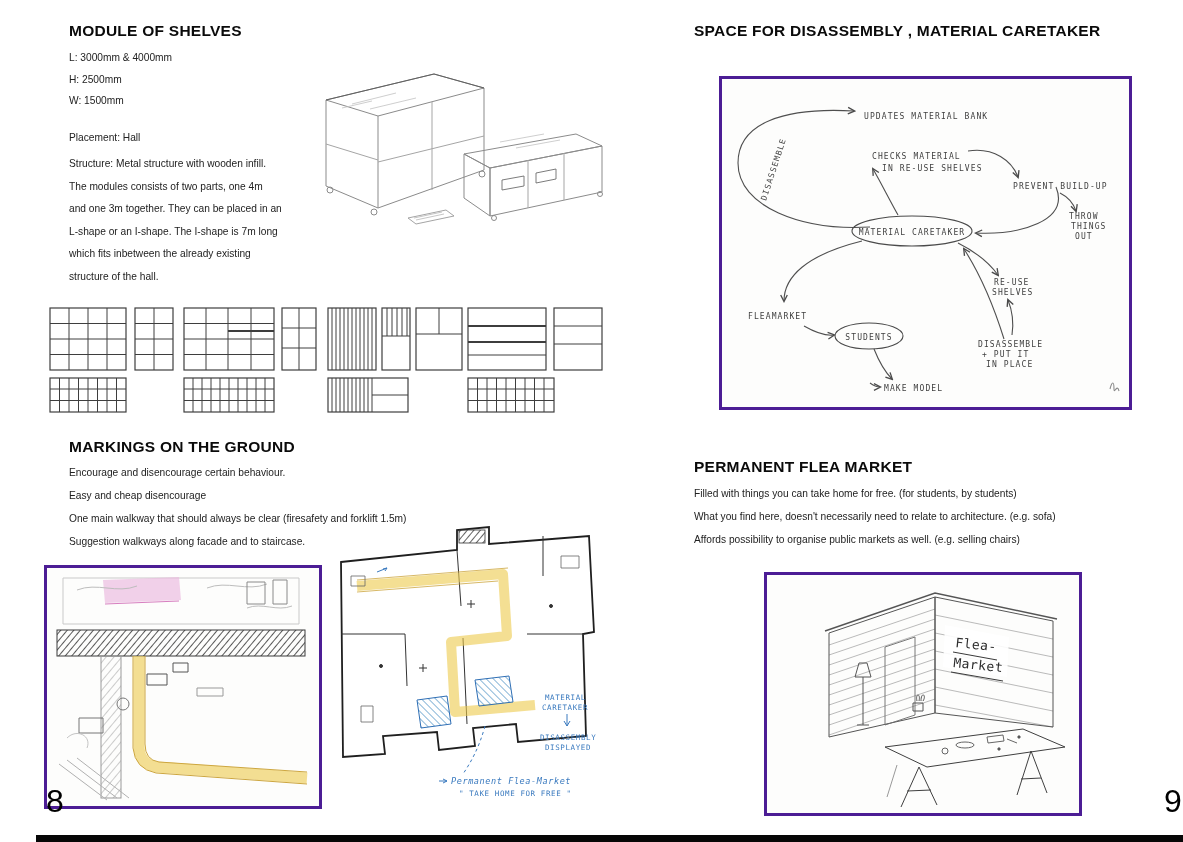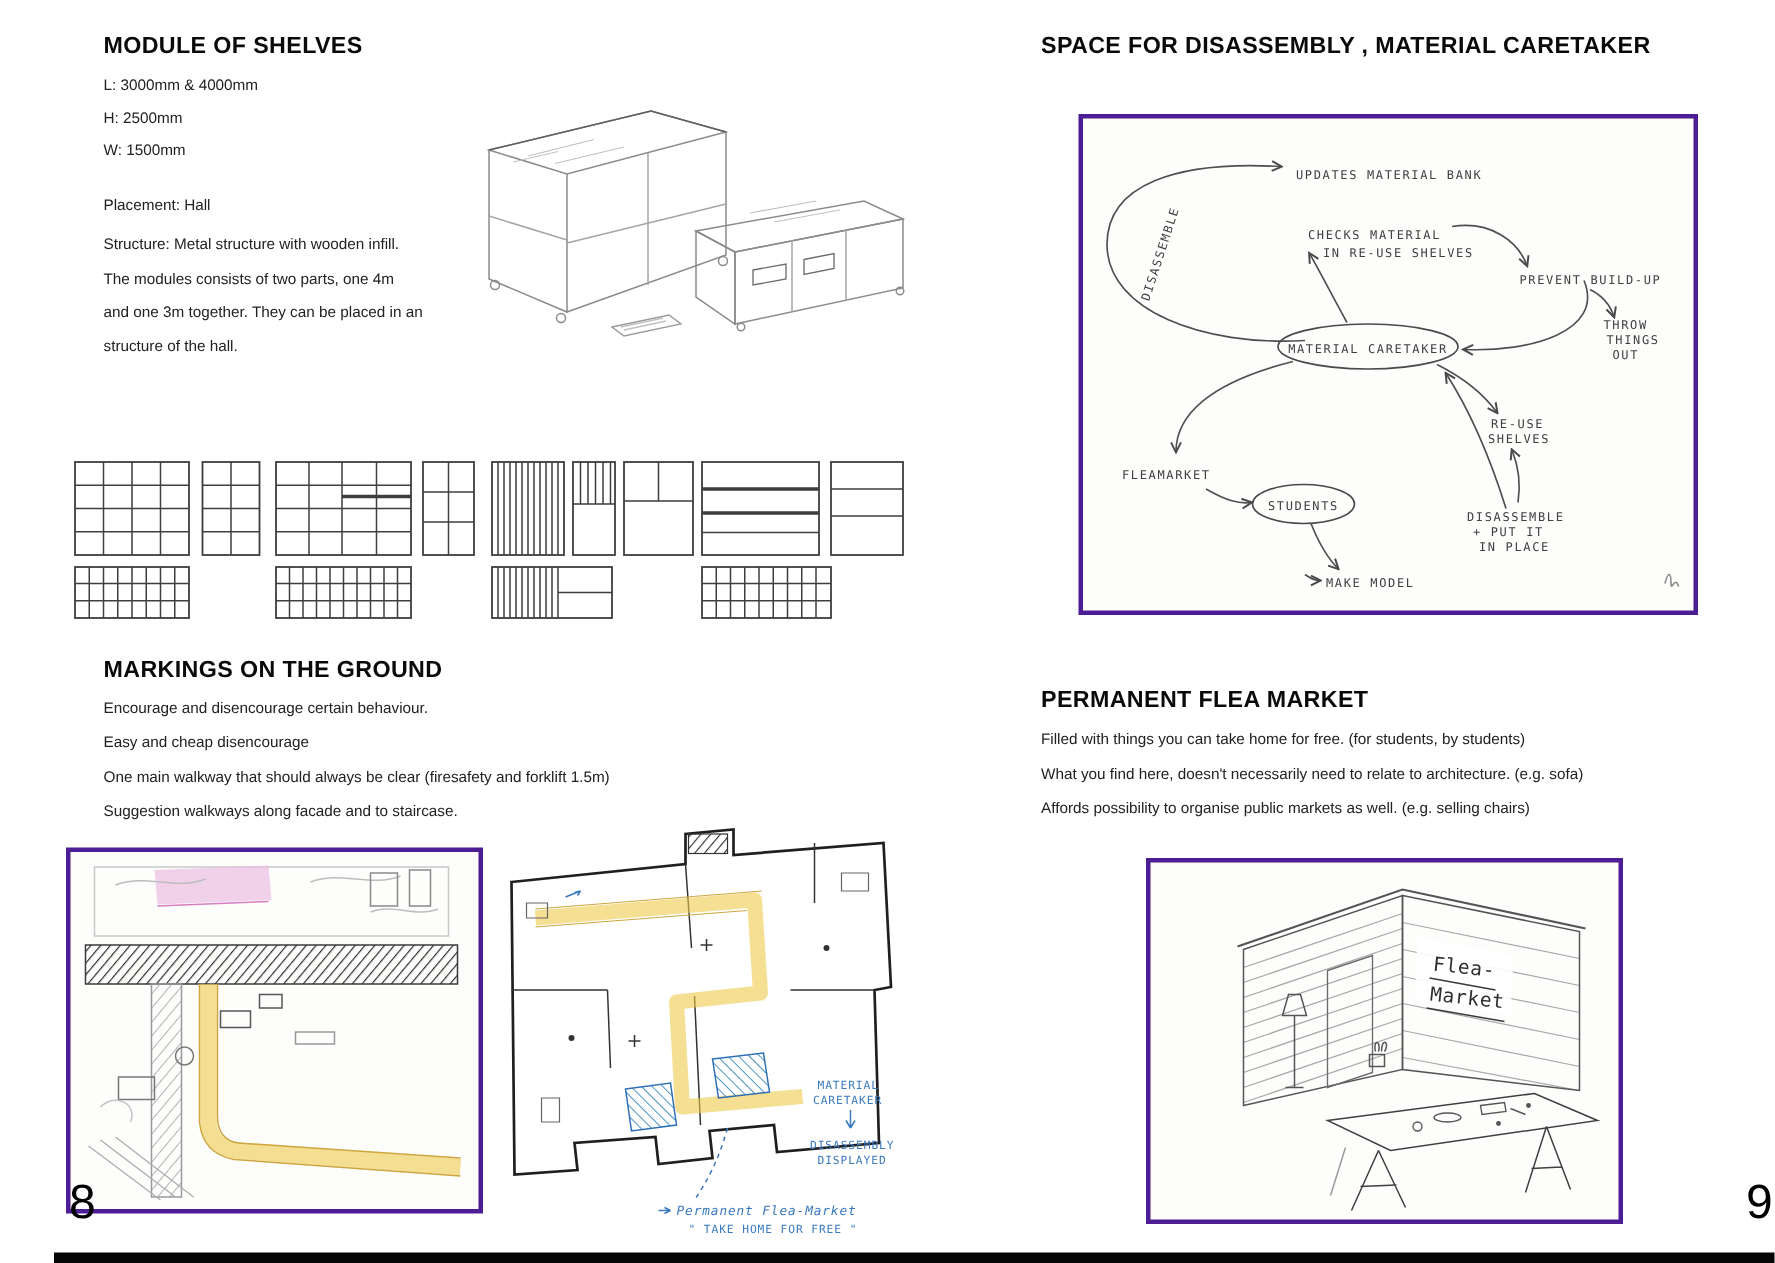--- a/index.html
+++ b/index.html
@@ -37,20 +37,22 @@
       <div>H: 2500mm</div>
       <div>W: 1500mm</div>
     </div>
 
     <div class="abs body-text" style="left:33px; top:132px;">Placement: Hall</div>
 
     <div class="abs body-text desc" style="left:33px; top:153px;">
       <div>Structure: Metal structure with wooden infill.</div>
       <div>The modules consists of two parts, one 4m</div>
       <div>and one 3m together. They can be placed in an</div>
+      <div>L-shape or an I-shape. The I-shape is 7m long</div>
+      <div>which fits inbetween the already existing</div>
       <div>structure of the hall.</div>
     </div>
 
     <div class="abs" style="left:276px; top:58px;">
       <svg width="292" height="200" viewBox="0 0 292 200">
         <g stroke="#8b8b8b" stroke-width="1" fill="none">
           <path d="M14 42 L122 16 L172 30 L66 58 Z"></path>
           <path d="M14 42 L14 128 L66 150 L66 58"></path>
           <path d="M172 30 L172 112 L66 150"></path>
           <path d="M120 44 L120 132" stroke="#a5a5a5"></path>
@@ -155,21 +157,21 @@
           <path d="M32 150 h24 v15 h-24 Z" stroke="#777"></path>
           <path d="M150 120 h26 v8 h-26 Z" stroke="#999"></path>
         </g>
         <g fill="none" stroke="#b0b0b0">
           <path d="M12 196 L60 232 M20 192 L70 230 M30 190 L82 230"></path>
           <path d="M20 170 C30 160 45 168 40 180" stroke="#c4c4c4"></path>
         </g>
       </svg>
     </div>
 
-    <div class="abs" style="left:285px; top:512px;">
+    <div class="abs" style="left:285px; top:486px;">
       <svg width="292" height="312" viewBox="0 0 292 312">
         <defs>
           <pattern id="pd2" width="5" height="5" patternUnits="userSpaceOnUse" patternTransform="rotate(40)">
             <line x1="0" y1="0" x2="0" y2="5" stroke="#2e2e2e" stroke-width="1.5"></line>
           </pattern>
           <pattern id="pb2" width="5" height="5" patternUnits="userSpaceOnUse" patternTransform="rotate(-45)">
             <line x1="0" y1="0" x2="0" y2="5" stroke="#4a90c2" stroke-width="1.3"></line>
           </pattern>
         </defs>
         <g fill="none">

